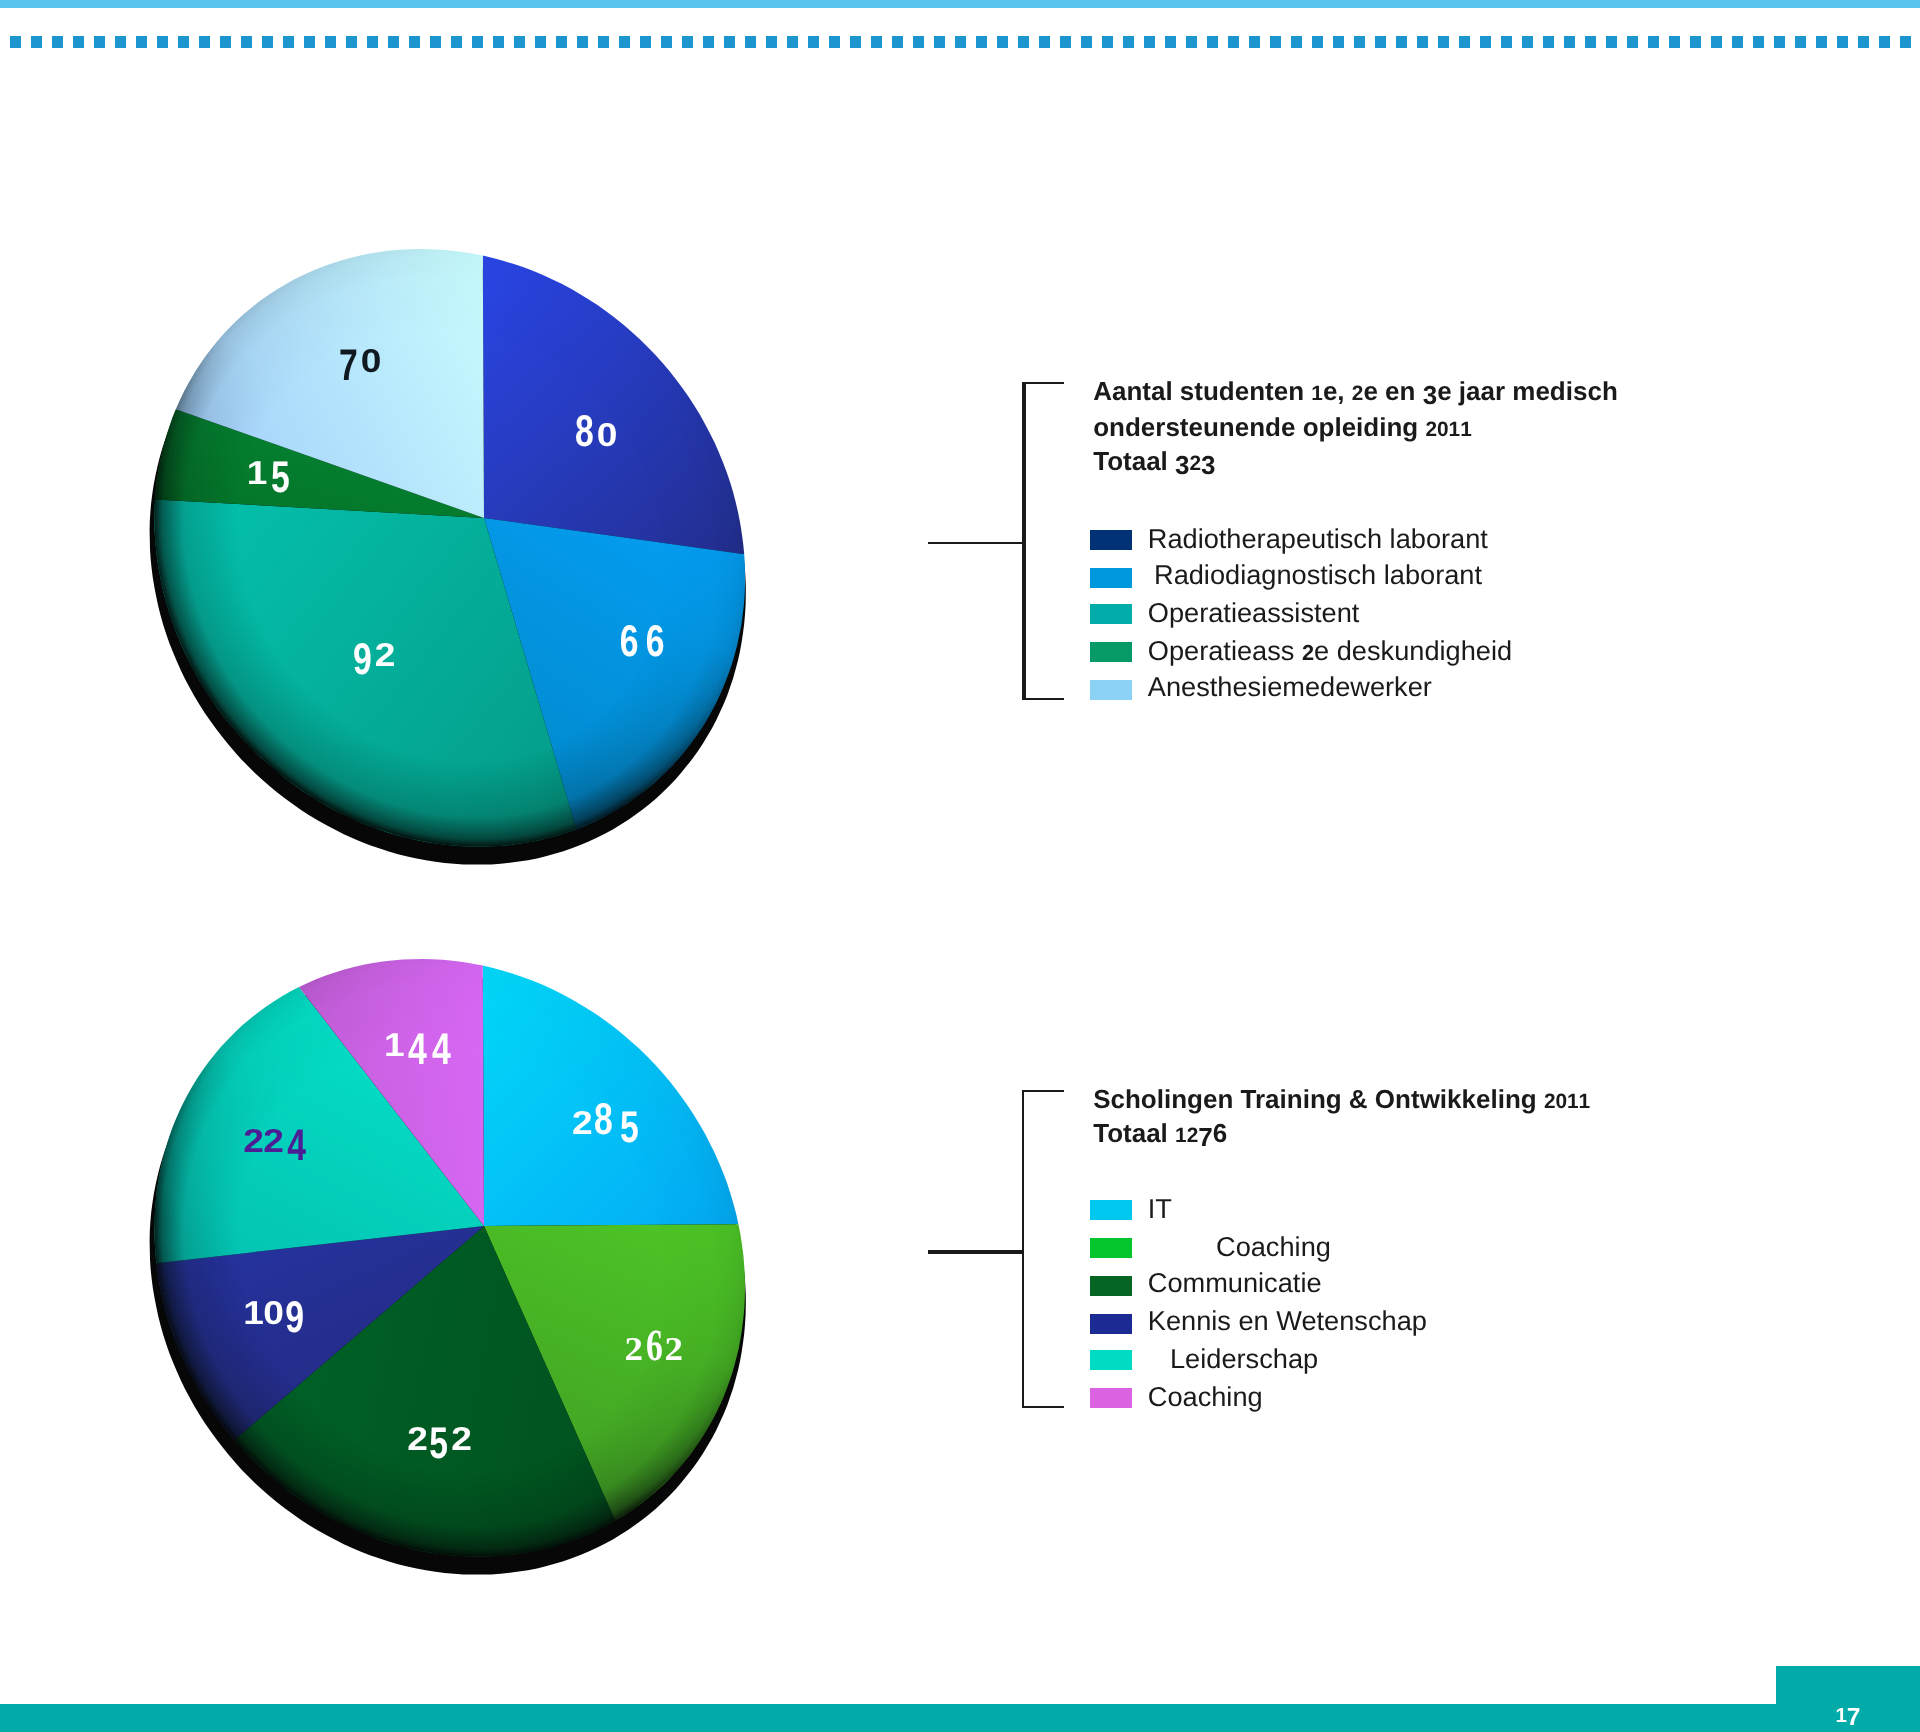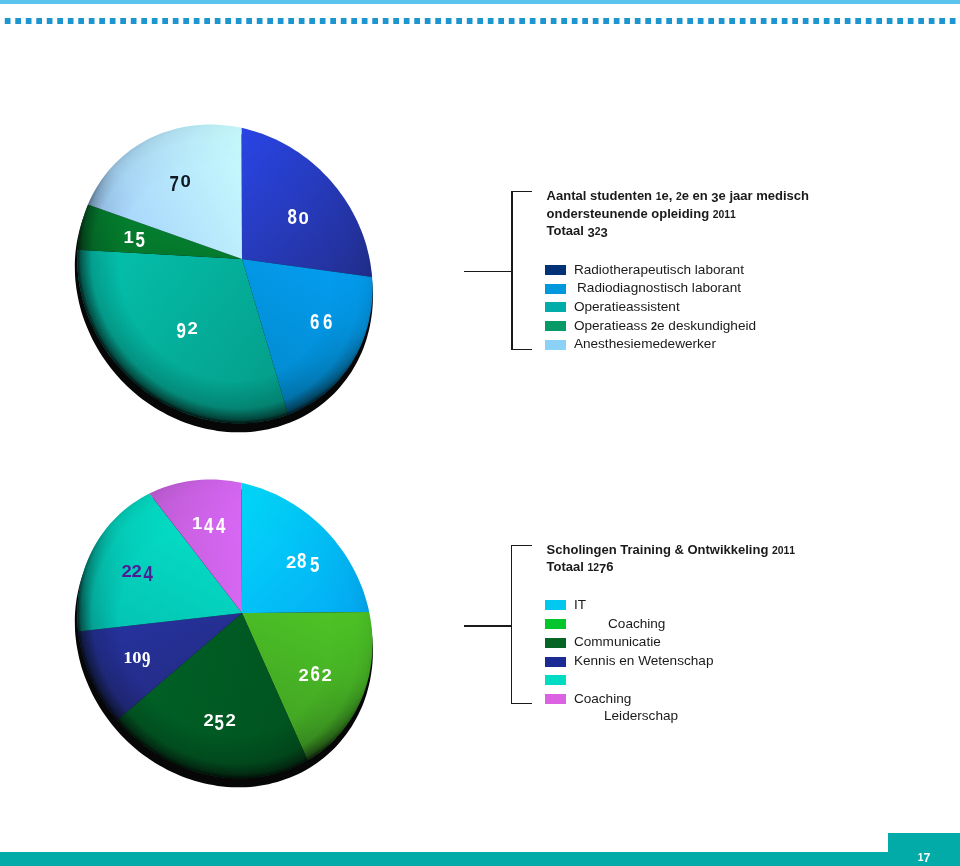--- a/index.html
+++ b/index.html
@@ -155,40 +155,40 @@
         <path d="M242.0,613.0L241.4,482.8L246.5,484.0L251.5,485.4L256.5,486.9L261.5,488.6L266.4,490.4L271.3,492.4L276.2,494.6L280.9,497.0L285.6,499.5L290.2,502.2L294.8,505.0L299.2,507.9L303.6,511.0L307.9,514.3L312.1,517.7L316.1,521.2L320.1,524.8L324.0,528.6L327.7,532.5L331.3,536.5L334.8,540.6L338.1,544.9L341.3,549.2L344.4,553.6L347.3,558.1L350.1,562.7L352.8,567.4L355.2,572.2L357.6,577.0L359.7,581.9L361.7,586.8L363.6,591.8L365.2,596.8L366.7,601.9L368.1,607.0L369.2,612.1Z" fill="url(#chart2-root-g0)"></path>
         <path d="M242.0,613.0L369.2,612.1L370.2,617.3L371.0,622.5L371.7,627.7L372.1,633.0L372.4,638.2L372.5,643.4L372.4,648.6L372.2,653.7L371.7,658.8L371.1,663.9L370.3,669.0L369.4,674.0L368.2,678.9L366.9,683.8L365.4,688.6L363.7,693.4L361.9,698.1L359.9,702.6L357.7,707.1L355.4,711.5L352.9,715.8L350.2,720.0L347.4,724.1L344.5,728.1L341.4,731.9L338.1,735.6L334.8,739.2L331.3,742.7L327.6,746.0L323.9,749.1L320.0,752.2L316.0,755.0L311.9,757.8L307.6,760.3Z" fill="url(#chart2-root-g1)"></path>
         <path d="M242.0,613.0L307.6,760.3L303.3,762.8L298.8,765.0L294.3,767.1L289.6,769.0L284.9,770.8L280.1,772.3L275.2,773.7L270.3,774.9L265.3,776.0L260.3,776.8L255.2,777.5L250.1,777.9L244.9,778.2L239.7,778.3L234.6,778.3L229.4,778.0L224.1,777.5L218.9,776.9L213.7,776.1L208.5,775.1L203.4,773.9L198.2,772.5L193.1,771.0L188.1,769.2L183.0,767.3L178.1,765.3L173.2,763.0L168.3,760.6L163.5,758.0L158.8,755.3L154.2,752.4L149.7,749.4L145.2,746.2L140.9,742.8L136.7,739.3L132.5,735.7L128.5,732.0L124.6,728.1L120.9,724.1L117.2,720.0Z" fill="url(#chart2-root-g2)"></path>
         <path d="M242.0,613.0L117.2,720.0L113.7,715.7L110.4,711.4L107.1,706.9L104.1,702.3L101.1,697.7L98.4,692.9L95.7,688.1L93.3,683.2L91.0,678.3L88.9,673.2L86.9,668.2L85.1,663.0L83.5,657.9L82.1,652.7L80.9,647.4L79.8,642.2L78.9,636.9L78.2,631.6Z" fill="url(#chart2-root-g3)"></path>
         <path d="M242.0,613.0L78.2,631.6L77.7,626.4L77.4,621.2L77.2,616.0L77.3,610.8L77.5,605.6L77.9,600.5L78.4,595.4L79.2,590.3L80.1,585.3L81.2,580.3L82.5,575.4L83.9,570.6L85.5,565.8L87.3,561.1L89.3,556.5L91.4,552.0L93.7,547.6L96.1,543.3L98.7,539.0L101.5,534.9L104.4,530.9L107.4,527.1L110.6,523.3L114.0,519.7L117.4,516.2L121.0,512.8L124.8,509.6L128.6,506.6L132.6,503.6L136.7,500.9L140.8,498.3L145.1,495.8L149.5,493.5Z" fill="url(#chart2-root-g4)"></path>
         <path d="M242.0,613.0L149.5,493.5L153.9,491.5L158.3,489.5L162.9,487.8L167.5,486.2L172.2,484.8L176.9,483.5L181.7,482.4L186.5,481.5L191.4,480.8L196.3,480.2L201.3,479.8L206.3,479.6L211.3,479.5L216.3,479.6L221.3,479.9L226.3,480.4L231.4,481.0L236.4,481.9L241.4,482.8Z" fill="url(#chart2-root-g5)"></path>
       </g>
       <path d="M328.2,745.4L324.9,748.3L321.4,751.1L317.9,753.7L314.2,756.2L310.5,758.6L306.7,760.9L302.8,763.0L298.8,765.0L294.7,766.9L290.6,768.6L286.4,770.2L282.2,771.7L277.9,773.0L273.5,774.2L269.1,775.2L264.7,776.1L260.2,776.8L255.7,777.4L251.1,777.9L246.5,778.2L241.9,778.3L237.3,778.3L232.7,778.2L228.1,777.9L223.4,777.5L218.8,776.9L214.2,776.1L209.5,775.3L204.9,774.3L200.3,773.1L195.8,771.8L191.2,770.3L186.7,768.8L182.3,767.0L177.9,765.2L173.5,763.2L169.2,761.1L164.9,758.8L160.7,756.4L156.5,753.9L152.5,751.3L148.5,748.5L144.5,745.6L140.7,742.7L136.9,739.6L133.2,736.3L129.6,733.0L126.1,729.6L122.7,726.1L119.4,722.5L116.2,718.8L113.2,715.0L110.2,711.1L107.3,707.1L104.6,703.1L101.9,699.0L99.4,694.8L97.0,690.6L94.8,686.3L92.7,681.9L90.7,677.5L88.8,673.0L87.1,668.5L85.5,664.0L84.0,659.4L82.7,654.8L81.5,650.2L80.5,645.5L79.6,640.8L78.8,636.1L78.2,631.5L77.7,626.8L77.4,622.1L77.3,617.4L77.2,612.7L77.3,608.1L77.6,603.4L78.0,598.8L78.6,594.2L79.3,589.7L80.1,585.2L81.1,580.7L82.2,576.3L83.5,571.9L84.9,567.6L86.4,563.4L88.1,559.2L89.9,555.1L91.9,551.0L94.0,547.0L96.2,543.2L98.5,539.4L101.0,535.6L103.6,532.0L106.3,528.5L109.1,525.1L112.0,521.8L115.1,518.5L118.2,515.4L121.5,512.4L124.9,509.6L128.3,506.8L131.9,504.1L135.5,501.6L139.3,499.2L143.1,497.0L147.0,494.8L151.0,492.8L155.0,491.0L159.1,489.2L163.3,487.6L167.6,486.2L171.9,484.9L176.2,483.7L180.6,482.7L185.1,481.8L189.6,481.0L194.1,480.4L198.6,480.0L203.2,479.7L207.8,479.5L212.4,479.5L217.0,479.7L221.7,480.0L226.3,480.4L231.0,481.0L235.6,481.7L240.2,482.6L244.8,483.6L249.4,484.8L254.0,486.1L258.5,487.5L263.0,489.1L267.5,490.8L271.9,492.7L276.2,494.7L280.6,496.8L284.8,499.1L289.0,501.4L293.2,504.0L297.3,506.6L301.3,509.3L305.2,512.2L309.1,515.2L312.8,518.3L316.5,521.5L320.1,524.8L323.6,528.2L327.0,531.8L330.3,535.4L333.5,539.1L336.6,542.9L339.6,546.8L342.4,550.7L345.2,554.8L347.8,558.9L350.3,563.0L352.7,567.3L355.0,571.6L357.1,576.0L359.1,580.4L360.9,584.8L362.7,589.3L364.3,593.9L365.7,598.5L367.1,603.1L368.2,607.7L369.3,612.4L370.2,617.0L370.9,621.7L371.5,626.4L372.0,631.1L372.3,635.8L372.5,640.5L372.5,645.2L372.4,649.8L372.1,654.4L371.7,659.1L371.2,663.6L370.5,668.2L369.6,672.7L368.6,677.2L367.5,681.6L366.2,685.9L364.8,690.3L363.3,694.5L361.6,698.7L359.8,702.8L357.8,706.8L355.8,710.8L353.6,714.7L351.2,718.5L348.8,722.2L346.2,725.8L343.5,729.4L340.6,732.8L337.7,736.1L334.7,739.3L331.5,742.4Z" fill="url(#chart2-root-inner)" mask="url(#chart2-root-mask)"></path>
     </svg>
     <div class="pielabel" style="left: 303.6px; top: 563px; transform: translate(-50%, -50%); color: rgb(255, 255, 255);"><span class="osf"><i style="font-size:16.54px;margin-right:0.50px;transform:scaleX(1.12)">2</i><i style="font-size:22.2px;margin-right:0.50px;transform:scaleX(0.76) ">8</i><i style="font-size:22.2px;transform:scaleX(0.76) translateY(3.96px)">5</i></span></div>
-    <div class="pielabel" style="left: 315px; top: 675.5px; transform: translate(-50%, -50%); color: rgb(255, 255, 255);"><span class="osf"><i style="font-size:16.54px;margin-right:0.50px;transform:scaleX(1.12)">2</i><i style="font-size:22.2px;margin-right:0.50px;transform:scaleX(0.76) ">6</i><i style="font-size:16.54px;transform:scaleX(1.12)">2</i></span></div>
+    <div class="pielabel" style="left: 327px; top: 675.5px; transform: translate(-50%, -50%); color: rgb(255, 255, 255); font-family: Liberation Serif, serif;"><span class="osf"><i style="font-size:16.54px;margin-right:0.50px;transform:scaleX(1.12)">2</i><i style="font-size:22.2px;margin-right:0.50px;transform:scaleX(0.76) ">6</i><i style="font-size:16.54px;transform:scaleX(1.12)">2</i></span></div>
     <div class="pielabel" style="left: 219.5px; top: 720.6px; transform: translate(-50%, -50%); color: rgb(255, 255, 255);"><span class="osf"><i style="font-size:16.54px;margin-right:0.50px;transform:scaleX(1.12)">2</i><i style="font-size:22.2px;margin-right:0.50px;transform:scaleX(0.76) translateY(3.96px)">5</i><i style="font-size:16.54px;transform:scaleX(1.12)">2</i></span></div>
-    <div class="pielabel" style="left: 137.8px; top: 658px; transform: translate(-50%, -50%); color: rgb(255, 255, 255); font-family: Liberation Serif, serif;"><span class="osf"><i style="font-size:16.54px;margin-right:0.50px;transform:scaleX(1.12)">1</i><i style="font-size:16.54px;margin-right:0.50px;transform:scaleX(1.12)">0</i><i style="font-size:22.2px;transform:scaleX(0.76) translateY(3.96px)">9</i></span></div>
+    <div class="pielabel" style="left: 137.8px; top: 658px; transform: translate(-50%, -50%); color: rgb(255, 255, 255);"><span class="osf"><i style="font-size:16.54px;margin-right:0.50px;transform:scaleX(1.12)">1</i><i style="font-size:16.54px;margin-right:0.50px;transform:scaleX(1.12)">0</i><i style="font-size:22.2px;transform:scaleX(0.76) translateY(3.96px)">9</i></span></div>
     <div class="pielabel" style="left: 138.3px; top: 572.2px; transform: translate(-50%, -50%); color: #4c1d95;"><span class="osf"><i style="font-size:16.54px;margin-right:0.50px;transform:scaleX(1.12)">2</i><i style="font-size:16.54px;margin-right:0.50px;transform:scaleX(1.12)">2</i><i style="font-size:22.2px;transform:scaleX(0.76) translateY(3.96px)">4</i></span></div>
     <div class="pielabel" style="left: 209.9px; top: 524.4px; transform: translate(-50%, -50%); color: rgb(255, 255, 255);"><span class="osf"><i style="font-size:16.54px;margin-right:0.50px;transform:scaleX(1.12)">1</i><i style="font-size:22.2px;margin-right:0.50px;transform:scaleX(0.76) translateY(3.96px)">4</i><i style="font-size:22.2px;transform:scaleX(0.76) translateY(3.96px)">4</i></span></div>
     <div class="rule" style="left: 511.1px; top: 544.9px; width: 1.2px; height: 158.4px;"></div>
     <div class="rule" style="left: 511.1px; top: 544.9px; width: 20.9px; height: 1.2px;"></div>
     <div class="rule" style="left: 511.1px; top: 703.3px; width: 20.9px; height: 1.2px;"></div>
     <div class="rule" style="left: 463.8px; top: 625.4px; width: 47.3px; height: 1.2px;"></div>
     <div class="ttl" style="left: 546.6px; top: 542.2px;">Scholingen Training &amp; Ontwikkeling <span class="osf"><i style="font-size:10.40px;">2</i></span><span class="osf"><i style="font-size:10.40px;">0</i></span><span class="osf"><i style="font-size:10.40px;">1</i></span><span class="osf"><i style="font-size:10.40px;">1</i></span></div>
     <div class="ttl" style="left: 546.6px; top: 559.3px;">Totaal <span class="osf"><i style="font-size:10.40px;">1</i></span><span class="osf"><i style="font-size:10.40px;">2</i></span><span class="osf"><i style="font-size:13px;transform:translateY(1.82px)">7</i></span><span class="osf"><i style="font-size:13px;">6</i></span></div>
     <div class="leg-sw" style="left: 545px; top: 600.4px; background: rgb(0, 200, 239);"></div>
     <div class="leg-tx" style="left: 573.9px; top: 597px;">IT</div>
     <div class="leg-sw" style="left: 545px; top: 619.12px; background: rgb(4, 198, 44);"></div>
     <div class="leg-tx" style="left: 608px; top: 615.72px;">Coaching</div>
     <div class="leg-sw" style="left: 545px; top: 637.84px; background: rgb(6, 101, 35);"></div>
     <div class="leg-tx" style="left: 573.9px; top: 634.44px;">Communicatie</div>
     <div class="leg-sw" style="left: 545px; top: 656.56px; background: rgb(28, 42, 147);"></div>
     <div class="leg-tx" style="left: 573.9px; top: 653.16px;">Kennis en Wetenschap</div>
     <div class="leg-sw" style="left: 545px; top: 675.28px; background: rgb(0, 220, 196);"></div>
-    <div class="leg-tx" style="left: 604px; top: 671.88px; margin-top: 36px;">Leiderschap</div>
+    <div class="leg-tx" style="left: 585px; top: 671.88px;">Leiderschap</div>
     <div class="leg-sw" style="left: 545px; top: 694px; background: rgb(219, 98, 224);"></div>
     <div class="leg-tx" style="left: 573.9px; top: 690.6px;">Coaching</div>
   </div>
 
 <div class="abs" id="footer-bar" style="background: rgb(2, 171, 168);"></div>
 <div class="abs" id="footer-tab" style="background: rgb(2, 171, 168);"></div>
 <div class="abs" id="pagenum"><span class="osf"><i style="font-size:10.21px;">1</i><i style="font-size:12.3px;transform:translateY(1.46px)">7</i></span></div>
 
 </body></html>

